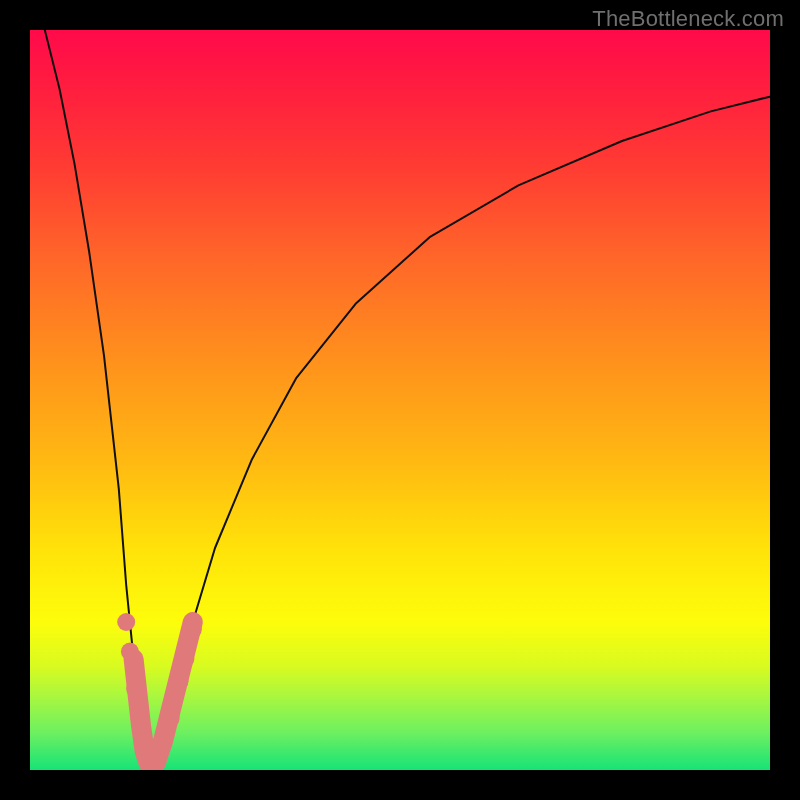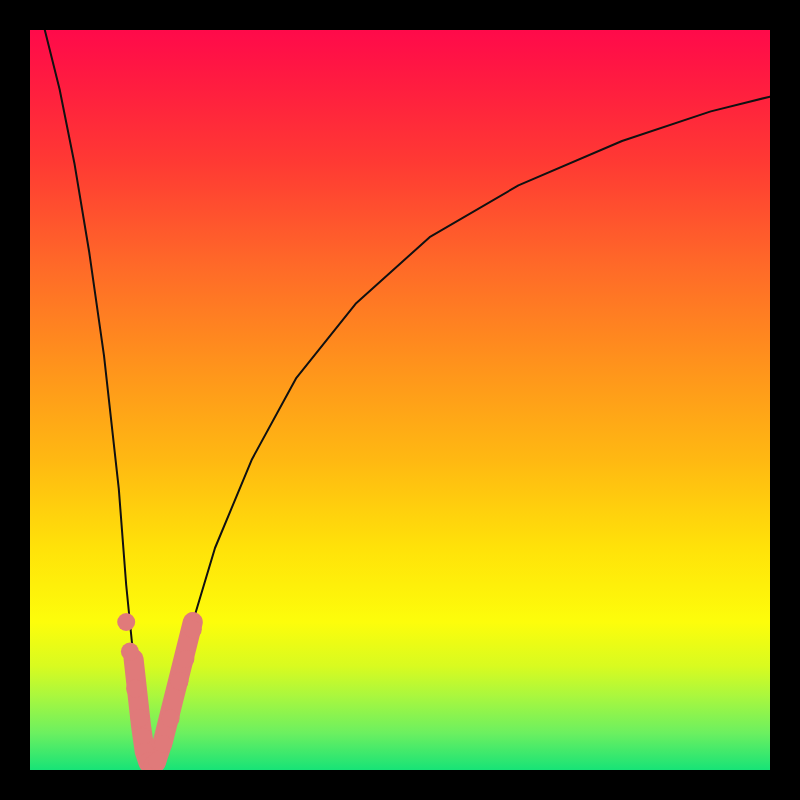--- a/index.html
+++ b/index.html
@@ -75,20 +75,21 @@
     fill: none;
     stroke: #e07a7a;
     stroke-width: 20;
     stroke-linecap: round;
   }
 </style>
 </head>
 <body>
 
 <div class="frame">
+  <div class="watermark">TheBottleneck.com</div>
 
   <div class="plot-area">
     <div class="gradient-bg"></div>
 
     <svg class="overlay" viewBox="0 0 740 740" preserveAspectRatio="none">
       <path id="left-curve" class="curve" d="M14.80,0.00 L29.60,59.20 L44.40,133.20 L59.20,222.00 L74.00,325.60 L88.80,458.80 L96.20,555.00 L103.60,629.00 L111.00,695.60 L114.70,721.50 L118.40,732.60"></path>
       <path id="right-curve" class="curve" d="M125.80,732.60 L133.20,710.40 L140.60,680.80 L148.00,651.20 L162.80,592.00 L185.00,518.00 L222.00,429.20 L266.40,347.80 L325.60,273.80 L399.60,207.20 L488.40,155.40 L592.00,111.00 L680.80,81.40 L740.00,66.60"></path>
       <path id="marker-cluster-left" class="marker-cluster" d="M103.60,629.00 L111.00,695.60 L114.70,721.50 L118.40,732.60"></path>
       <path id="marker-cluster-right" class="marker-cluster" d="M125.80,732.60 L133.20,710.40 L140.60,680.80 L148.00,651.20 L162.80,592.00"></path>
       <g id="markers">

